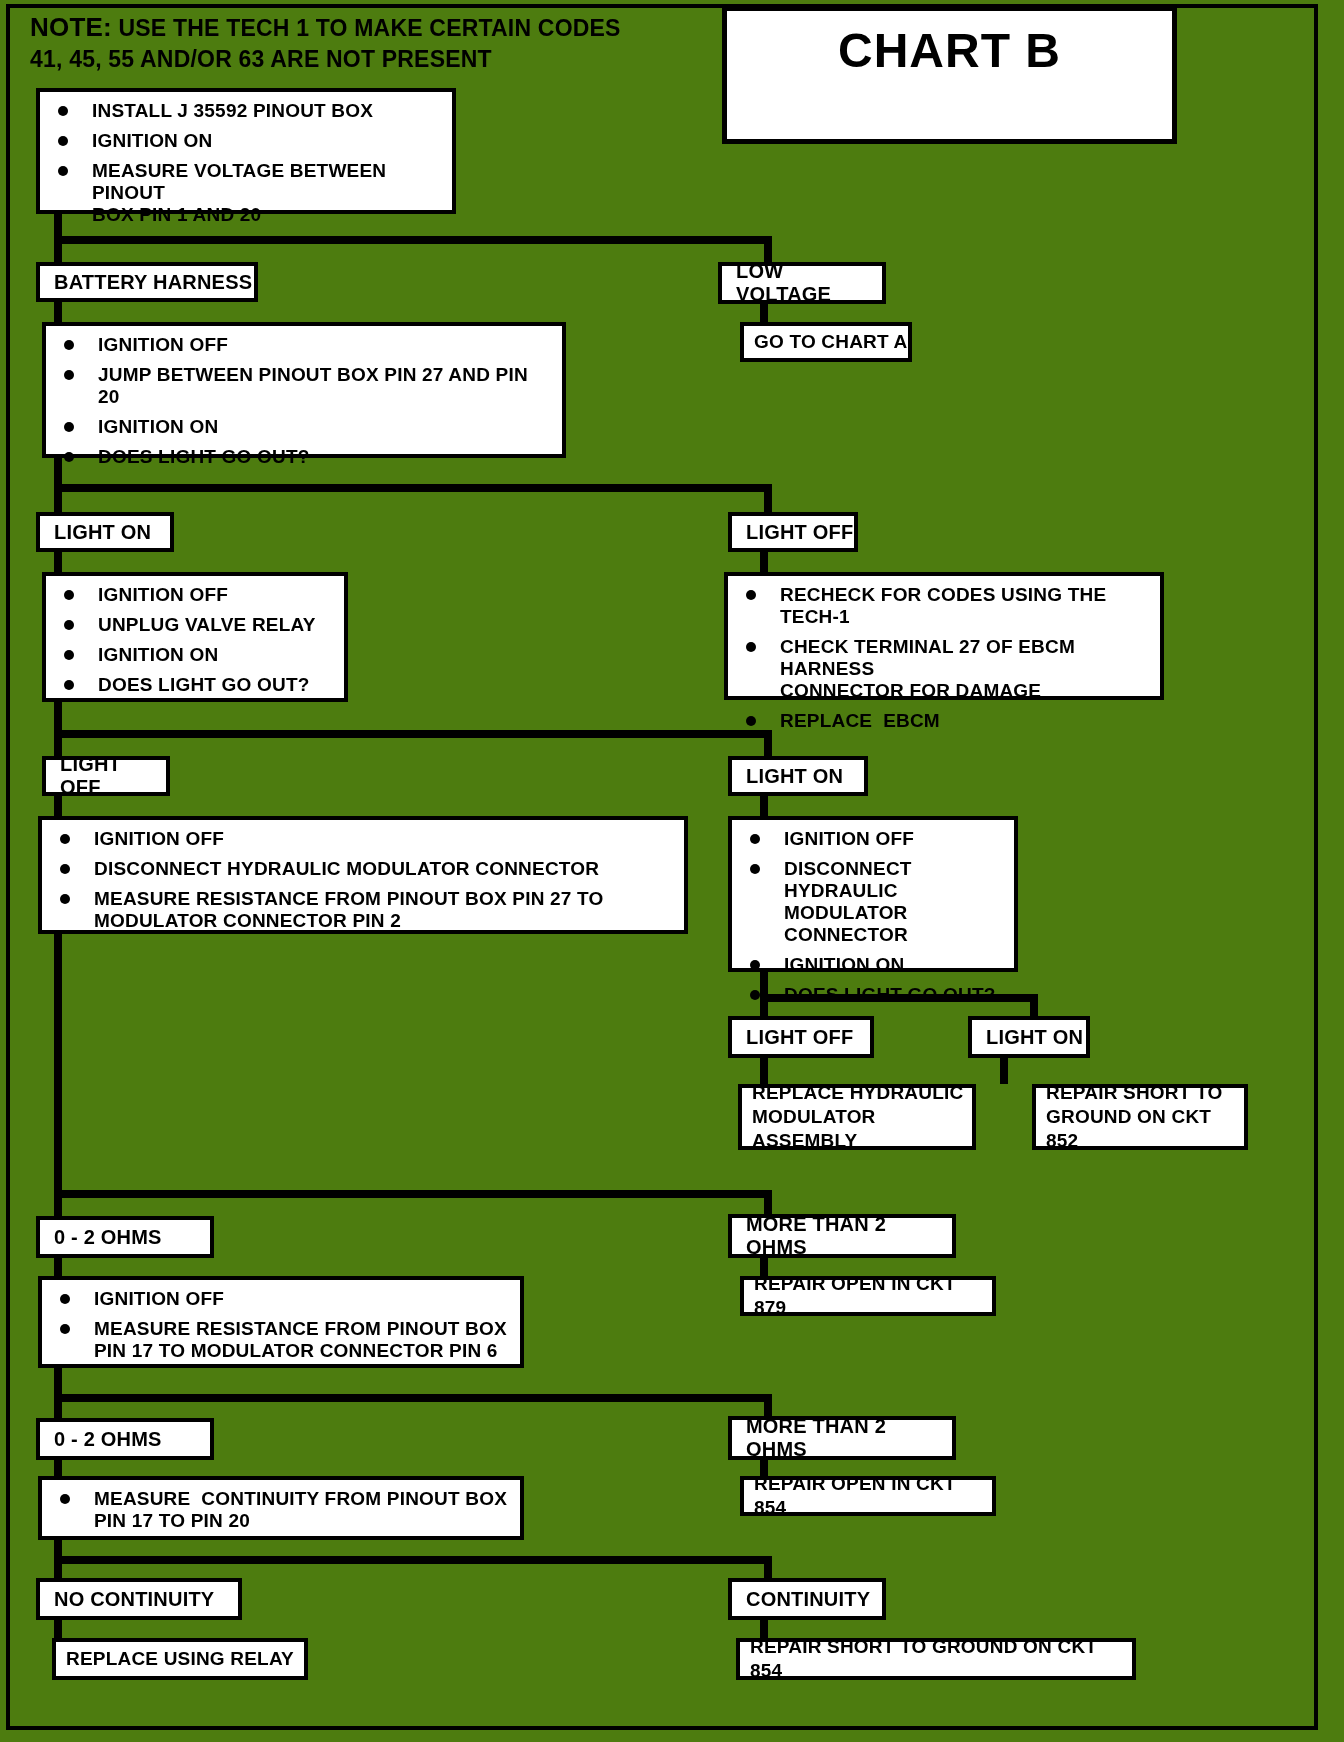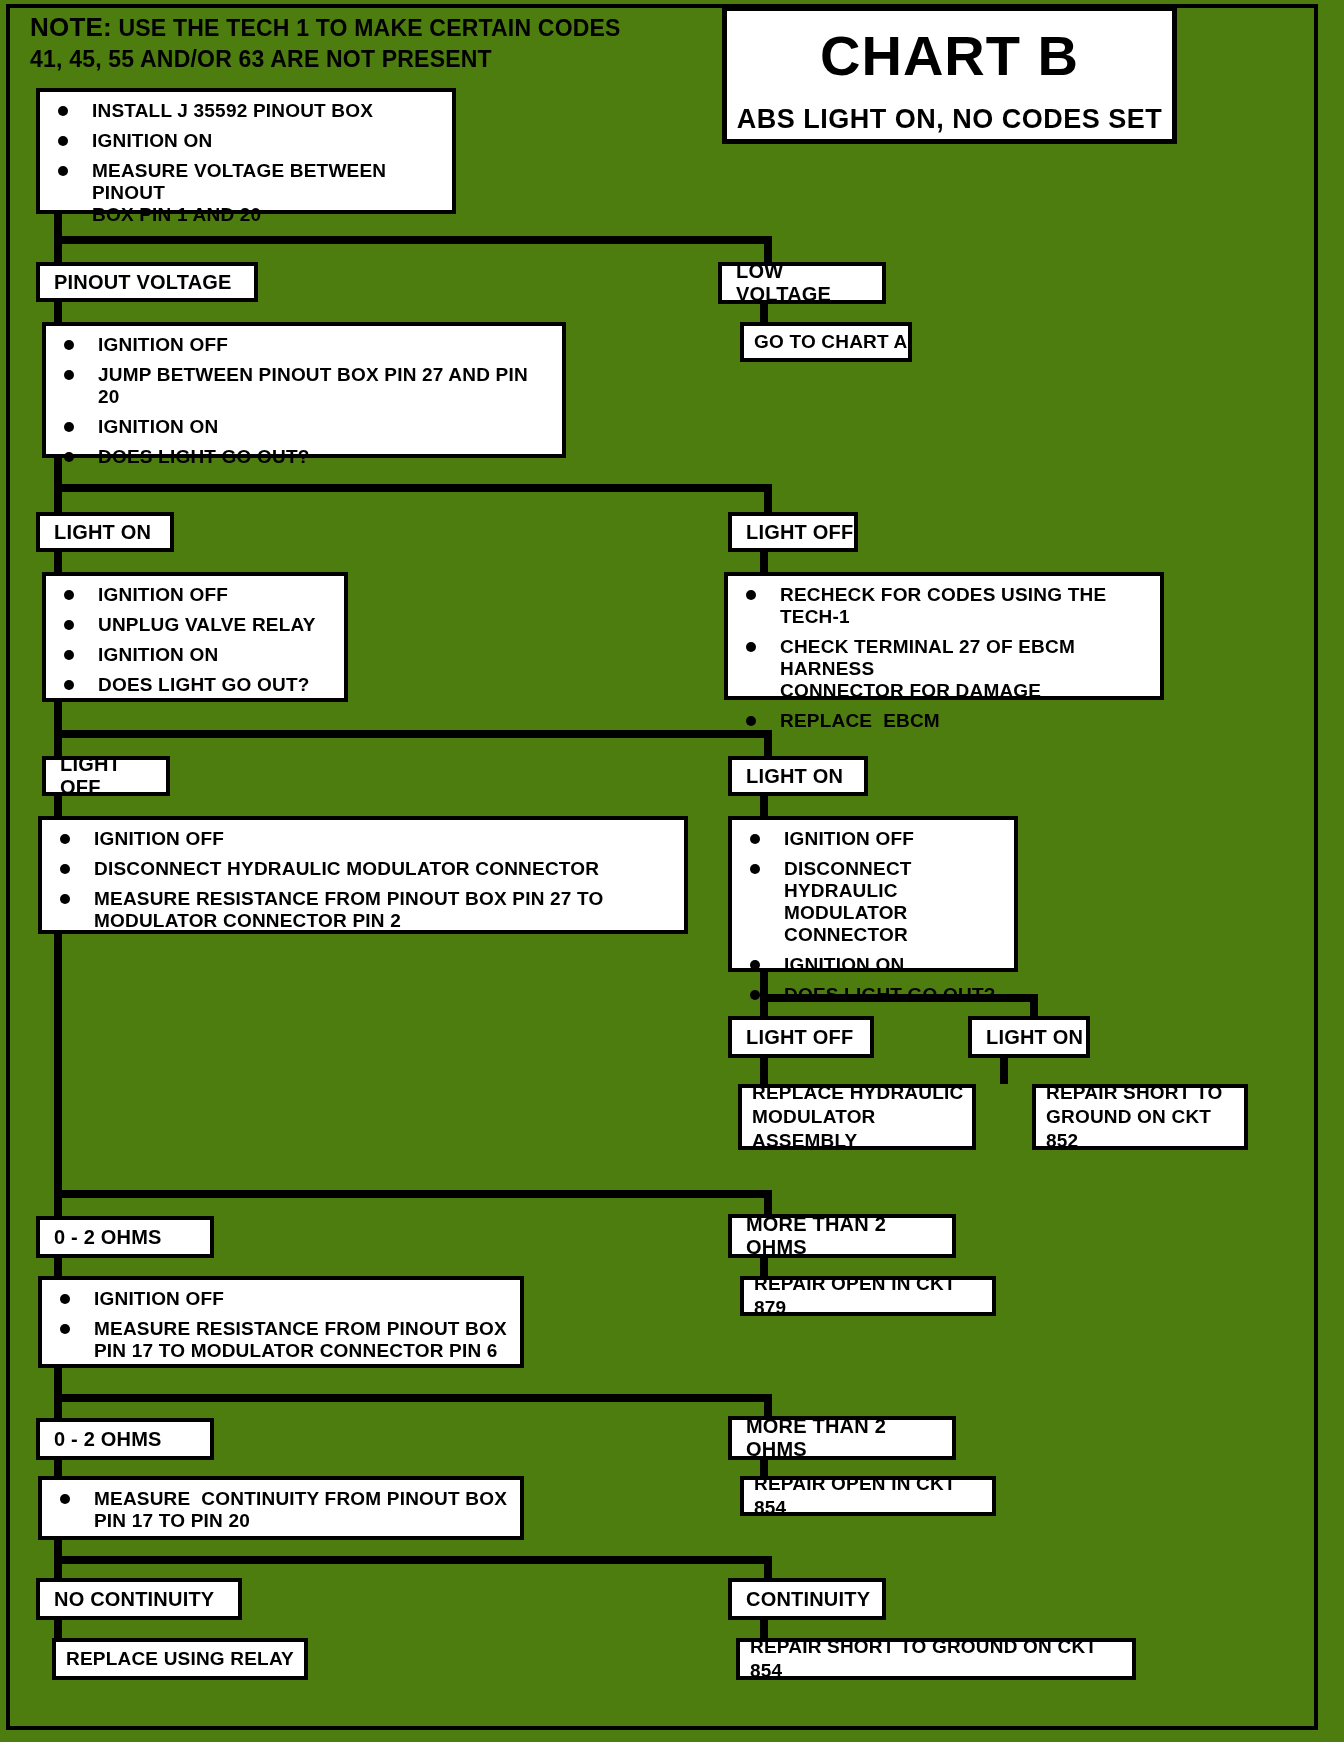--- a/index.html
+++ b/index.html
@@ -14,21 +14,21 @@
   .res{display:flex;align-items:center;padding-left:10px;
        font-size:19px;font-weight:bold;line-height:24px;white-space:pre-wrap;letter-spacing:.2px;margin-left:12px;}
   .step{padding:8px 8px 4px 10px;}
   .bullet{display:flex;margin-bottom:8px;}
   .dot{flex:0 0 10px;width:10px;height:10px;border-radius:50%;background:#000;
        margin:6px 24px 0 8px;}
   .btext{font-size:19px;font-weight:bold;line-height:22px;white-space:pre-wrap;letter-spacing:.2px;}
   .note{position:absolute;left:30px;top:12px;font-weight:bold;font-size:23px;line-height:31px;letter-spacing:.2px;}
   .note-kw{font-size:26px;}
   .title-box{left:722px;top:6px;width:455px;height:138px;border-width:5px;text-align:center;}
-  .title-main{font-size:56px;font-weight:bold;margin-top:12px;letter-spacing:1px;}
+  .title-main{font-size:48px;font-weight:bold;margin-top:12px;letter-spacing:1px;}
   .title-sub{font-size:27px;font-weight:bold;margin-top:16px;letter-spacing:.5px;}
 </style>
 </head>
 <body>
 
 <div id="canvas">
   <div class="outer"></div>
 
   <div class="line" style="left:54px;top:214px;width:8px;height:48px"></div>
   <div class="line" style="left:54px;top:236px;width:718px;height:8px"></div>
@@ -73,40 +73,39 @@
   <div class="line" style="left:54px;top:1620px;width:8px;height:18px"></div>
   <div class="line" style="left:760px;top:1620px;width:8px;height:18px"></div>
 
   <div class="note">
     <div><span class="note-kw">NOTE:</span> <span>USE THE TECH 1 TO MAKE CERTAIN CODES</span></div>
     <div>41, 45, 55 AND/OR 63 ARE NOT PRESENT</div>
   </div>
 
   <div class="box title-box">
     <div class="title-main">CHART B</div>
-    <div class="title-sub">ABS LIGHT ON, NO CODES SET</div>
   </div>
 
   <div class="box step" style="left:36px;top:88px;width:420px;height:126px">
     <div class="bullet">
         <span class="dot"></span>
         <span class="btext">INSTALL J 35592 PINOUT BOX</span>
       </div>
     <div class="bullet">
         <span class="dot"></span>
         <span class="btext">IGNITION ON</span>
       </div>
     <div class="bullet">
         <span class="dot"></span>
         <span class="btext">MEASURE VOLTAGE BETWEEN PINOUT
 BOX PIN 1 AND 20</span>
       </div>
   </div>
 
-  <div class="box lab" style="left:36px;top:262px;width:222px;height:40px">PINOUT VOLTAGE</div>
+  <div class="box lab" style="left:36px;top:262px;width:222px;height:40px">BATTERY HARNESS</div>
   <div class="box lab" style="left:718px;top:262px;width:168px;height:42px">LOW VOLTAGE</div>
   <div class="box res" style="left:728px;top:322px;width:172px;height:40px">GO TO CHART A</div>
 
   <div class="box step" style="left:42px;top:322px;width:524px;height:136px">
     <div class="bullet">
         <span class="dot"></span>
         <span class="btext">IGNITION OFF</span>
       </div>
     <div class="bullet">
         <span class="dot"></span>

